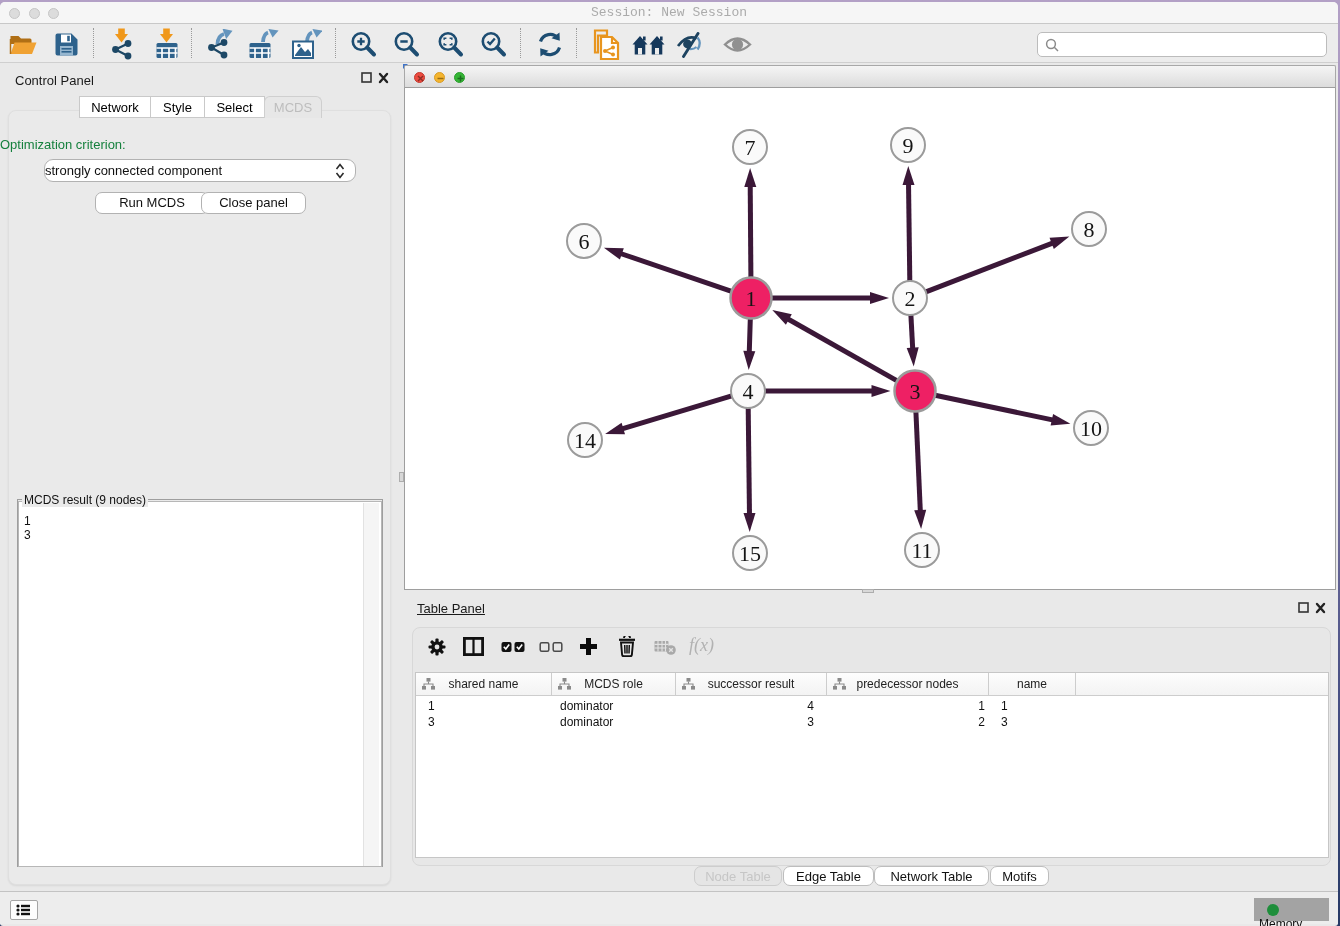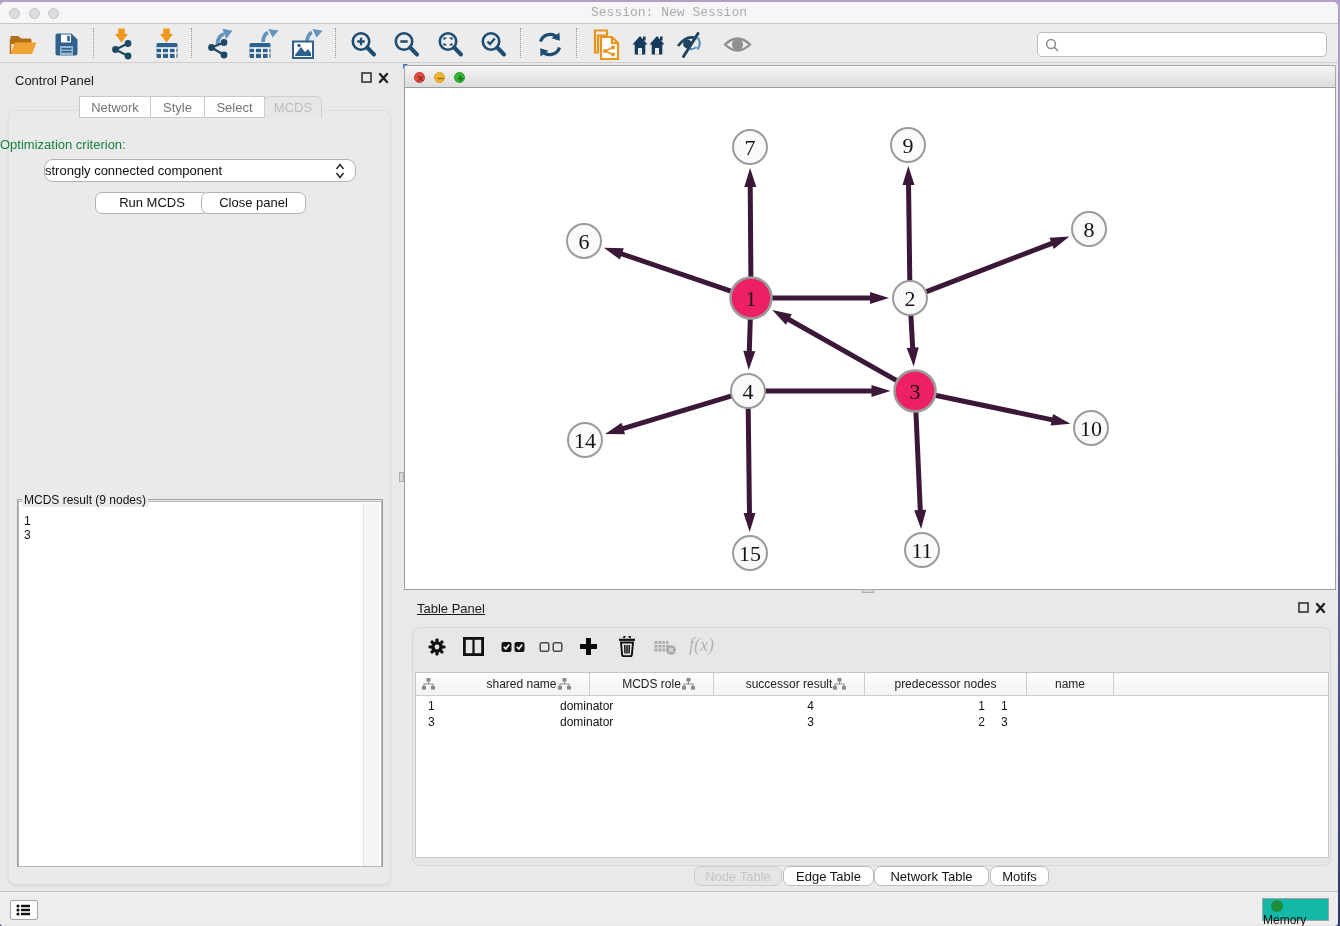--- a/index.html
+++ b/index.html
@@ -10,21 +10,21 @@
 #titlebar { position:absolute; left:0; top:0; width:100%; height:22px; background:#f6f6f6; border-bottom:1px solid #c8c8c8;font-family:Liberation Mono, monospace; }
 .tl { position:absolute; top:6px; width:11px; height:11px; border-radius:50%; background:#dcdcdc; border:1px solid #c6c6c6; }
 #title-text { position:absolute; top:3px; left:0; width:100%; text-align:center; font-size:13px; color:#ababab; }
 #toolbar { position:absolute; left:0; top:22px; width:100%; height:39px; background:#ececec; border-bottom:1px solid #cfcfcf; }
 .tbi { position:absolute; top:5px; }
 .tbsep { position:absolute; top:4px; height:30px; border-left:1px dotted #9a9a9a; }
 #search { position:absolute; left:1037px; top:8px; width:290px; height:25px; background:#fff; border:1px solid #bcbcbc; border-radius:5px; }
 
 #cp-title { position:absolute; left:15px; top:71px; font-size:13px; color:#1a1a1a; }
 #cp-panel { position:absolute; left:8px; top:108px; width:383px; height:775px; background:#eaeaea; border:1px solid #dfdfdf; border-radius:8px; box-shadow:0 1px 2px rgba(0,0,0,0.08); }
-.cptab { position:absolute; top:94px; height:22px; background:#fff; border:1px solid #c9c9c9; font-size:13px; color:#737373; text-align:center; line-height:21px; }
+.cptab { position:absolute; top:94px; height:22px; background:#fff; border:1px solid #c9c9c9; font-size:13px; color:#000000; text-align:center; line-height:21px; }
 #optlabel { position:absolute; left:0; top:135px; width:400px; text-align:left; font-size:13px; color:#15803d; }
 #dropdown { position:absolute; left:44px; top:157px; width:312px; height:23px; background:#fff; border:1px solid #b2b2b2; border-radius:9px; font-size:13px; color:#111; line-height:21px; padding-left:0; }
 .btn { position:absolute; top:190px; height:22px; background:#fff; border:1px solid #b2b2b2; border-radius:7px; font-size:13px; color:#111; text-align:center; line-height:20px; }
 #mcds-group { position:absolute; left:17px; top:497px; width:366px; height:368px; border:1px solid #9e9e9e; }
 #mcds-label { position:absolute; left:22px; top:491px; background:#eaeaea; font-size:12px; color:#111; padding:0 2px; }
 #mcds-list { position:absolute; left:18px; top:499px; width:364px; height:366px; background:#fff; border:1px solid #b7b7b7; font-size:12px; color:#111; }
 #mcds-scroll { position:absolute; right:2px; top:1px; width:16px; height:363px; background:#f5f5f5; border-left:1px solid #e2e2e2; }
 
 #vsplit { position:absolute; left:399px; top:470px; width:5px; height:10px; background:#d8d8d8; border:1px solid #adadad; }
 
@@ -32,28 +32,28 @@
 #nwin-tb { position:absolute; left:0; top:0; width:100%; height:23px; background:linear-gradient(#f5f5f5,#dcdcdc); border:1px solid #a8a8a8; border-bottom:1px solid #9e9e9e; border-radius:2px 2px 0 0; }
 .ntl { position:absolute; top:6px; width:11px; height:11px; border-radius:50%; }
 #nwin-title { position:absolute; top:4px; left:0; width:100%; text-align:center; font-size:13px; font-weight:bold; color:#2a2a2a; }
 #canvas { position:absolute; left:0; top:23px; width:932px; height:502px; background:#fff; border:1px solid #9e9e9e; border-top:none; }
 #hsplit { position:absolute; left:862px; top:587px; width:12px; height:4px; background:#d8d8d8; border:1px solid #adadad; }
 
 #tp-title { position:absolute; left:417px; top:599px; font-size:13px; color:#1a1a1a;text-decoration:underline; }
 #tp-toolbar { position:absolute; left:412px; top:625px; width:919px; height:239px; background:#e7e7e7; border:1px solid #d8d8d8; border-radius:8px; }
 #tbl { position:absolute; left:415px; top:670px; width:914px; height:186px; background:#fff; border:1px solid #c6c6c6; }
 #tbl-head { position:absolute; left:0; top:0; width:100%; height:23px; background:linear-gradient(#fdfdfd,#f3f3f3); border-bottom:1px solid #cdcdcd; }
-.th { position:absolute; top:0; height:23px; border-right:1px solid #cdcdcd; font-size:12px; color:#222; text-align:center; line-height:22px;margin-left:38px; }
+.th { position:absolute; top:0; height:23px; border-right:1px solid #cdcdcd; font-size:12px; color:#222; text-align:center; line-height:22px; }
 .td { position:absolute; font-size:12px; color:#111; height:16px; line-height:16px; }
 .orgico { position:absolute; top:5px; }
 .btab { position:absolute; top:864px; height:20px; background:#fff; border:1px solid #bdbdbd; border-radius:7px; font-size:13px; color:#111; text-align:center; line-height:19px; }
 
 #statusbar { position:absolute; left:0; top:889px; width:100%; height:33px; background:#ededed; border-top:1px solid #c3c3c3; }
 #listbtn { position:absolute; left:10px; top:8px; width:28px; height:20px; background:#fdfdfd; border:1px solid #a5a5a5; border-radius:2px; }
-#membtn { position:absolute; right:9px; top:6px; width:67px; height:23px; background:#14b8a6; border:1px solid #a3a3a3; font-size:12px; color:#111; }
+#membtn { position:absolute; right:9px; top:6px; width:75px; height:23px; background:#a3a3a3; border:5px solid #a3a3a3; font-size:12px; color:#111; }
 </style>
 </head>
 <body>
 <div id="win">
   <div id="titlebar">
     <div class="tl" style="left:9px"></div>
     <div class="tl" style="left:29px"></div>
     <div class="tl" style="left:48px"></div>
     <div id="title-text">Session: New Session</div>
   </div>

